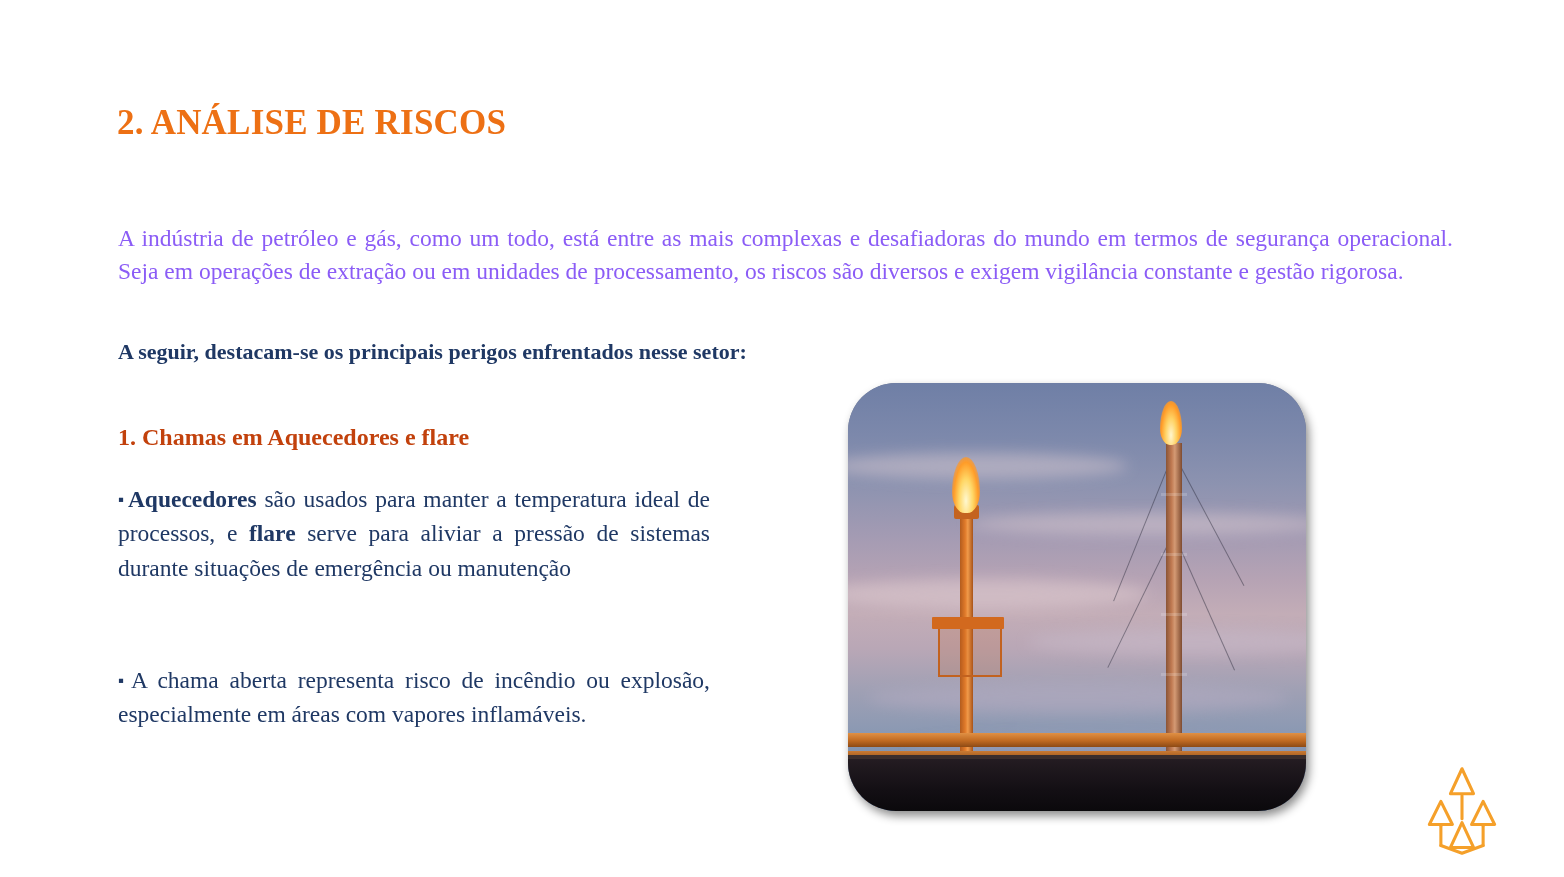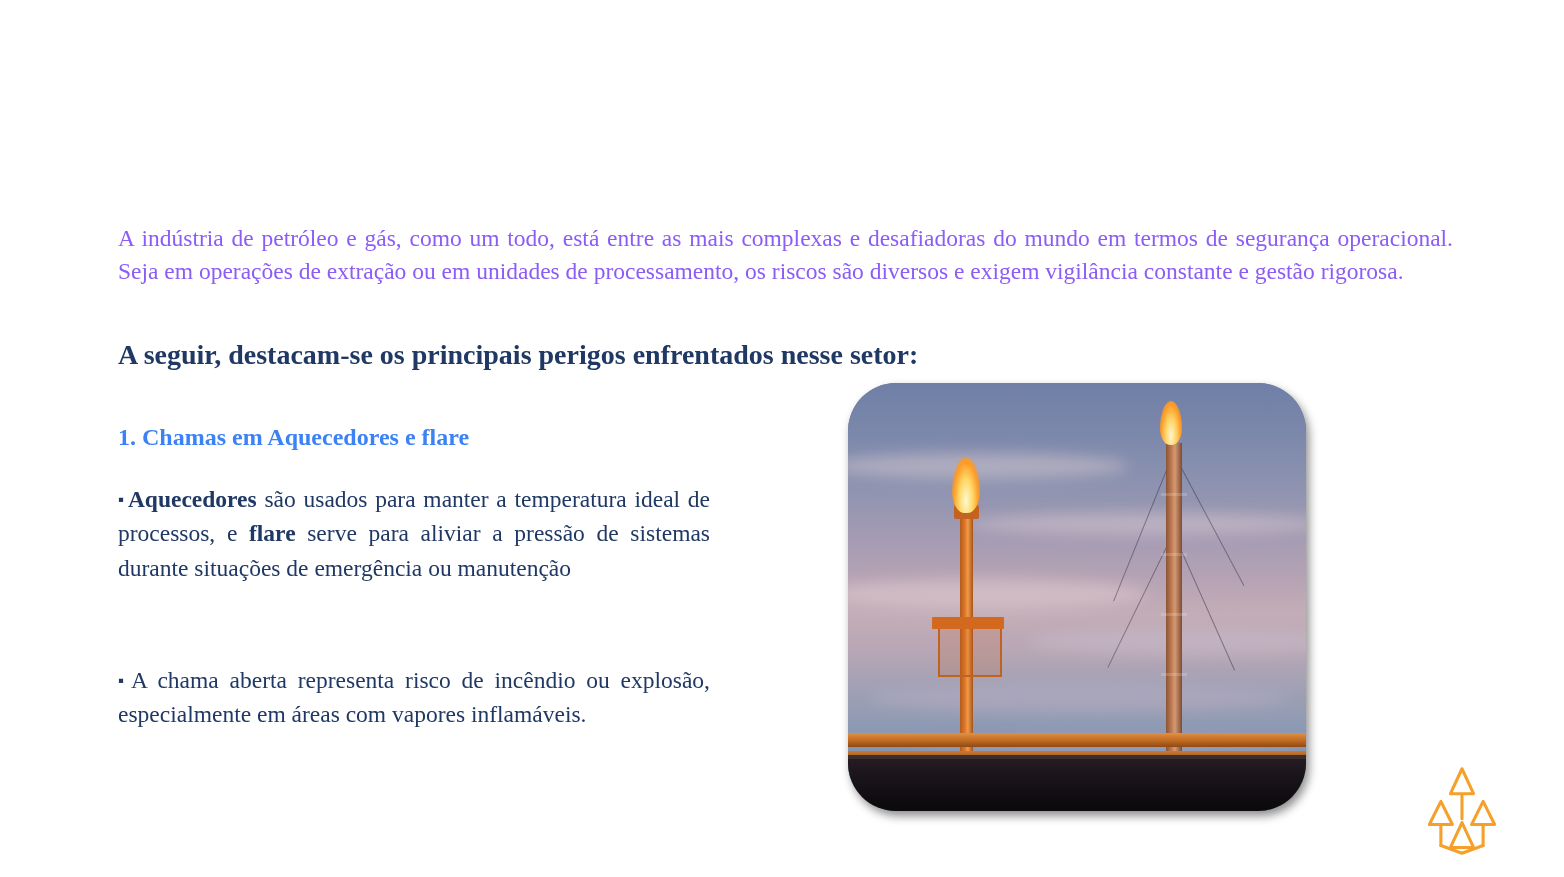--- a/index.html
+++ b/index.html
@@ -44,33 +44,33 @@
     text-align: justify;
     text-justify: inter-word;
     color: #8b5cf6;
   }
 
   .lead-bold {
     position: absolute;
     left: 118px;
     top: 339px;
     width: 1335px;
-    font-size: 28px;
+    font-size: 22px;
     font-weight: bold;
     color: #1F3864;
   }
 
   .section-heading {
     position: absolute;
     left: 118px;
     top: 424px;
     width: 700px;
     font-size: 24px;
     font-weight: bold;
-    color: #3b82f6;
+    color: #c2410c;
   }
 
   .bullet-block {
     position: absolute;
     left: 118px;
     width: 592px;
     font-size: 23.5px;
     line-height: 1.46;
     text-align: justify;
     text-justify: inter-word;
@@ -266,20 +266,21 @@
     top: 763px;
     width: 96px;
     height: 96px;
   }
 </style>
 </head>
 <body>
 
 <div class="slide">
 
+  <div class="slide-title">2. ANÁLISE DE RISCOS</div>
 
   <div class="intro-paragraph">A indústria de petróleo e gás, como um todo, está entre as mais complexas e desafiadoras do mundo em termos de segurança operacional. Seja em operações de extração ou em unidades de processamento, os riscos são diversos e exigem vigilância constante e gestão rigorosa.</div>
 
   <div class="lead-bold">A seguir, destacam-se os principais perigos enfrentados nesse setor:</div>
 
   <div class="section-heading">1. Chamas em Aquecedores e flare</div>
 
   <div class="bullet-block bullet-2">
     <span class="marker">▪</span><span>A chama aberta representa risco de incêndio ou explosão, especialmente em áreas com vapores inflamáveis.</span>
   </div>

